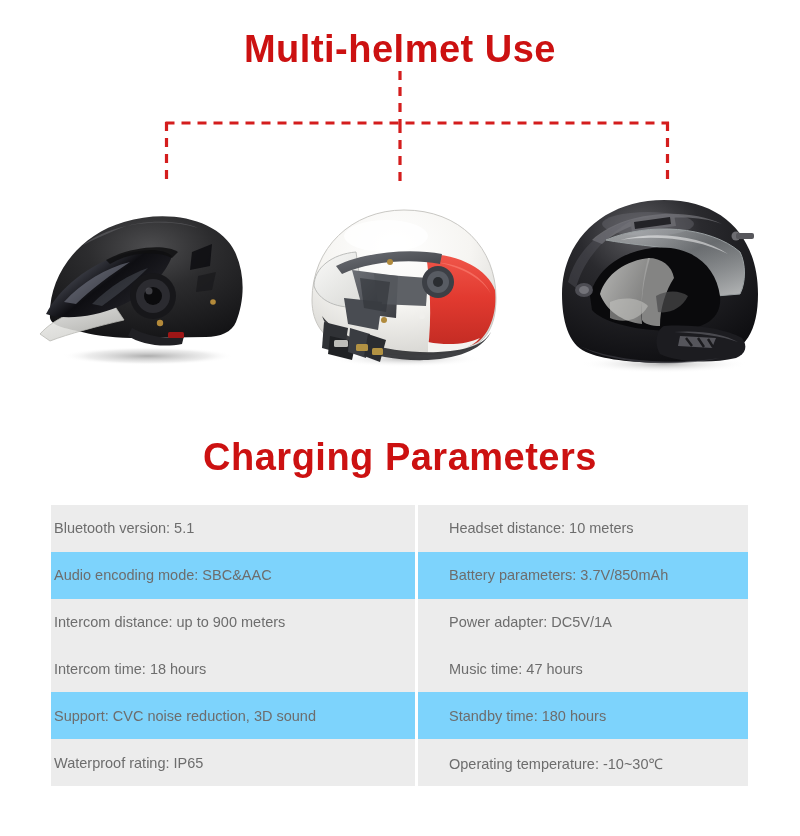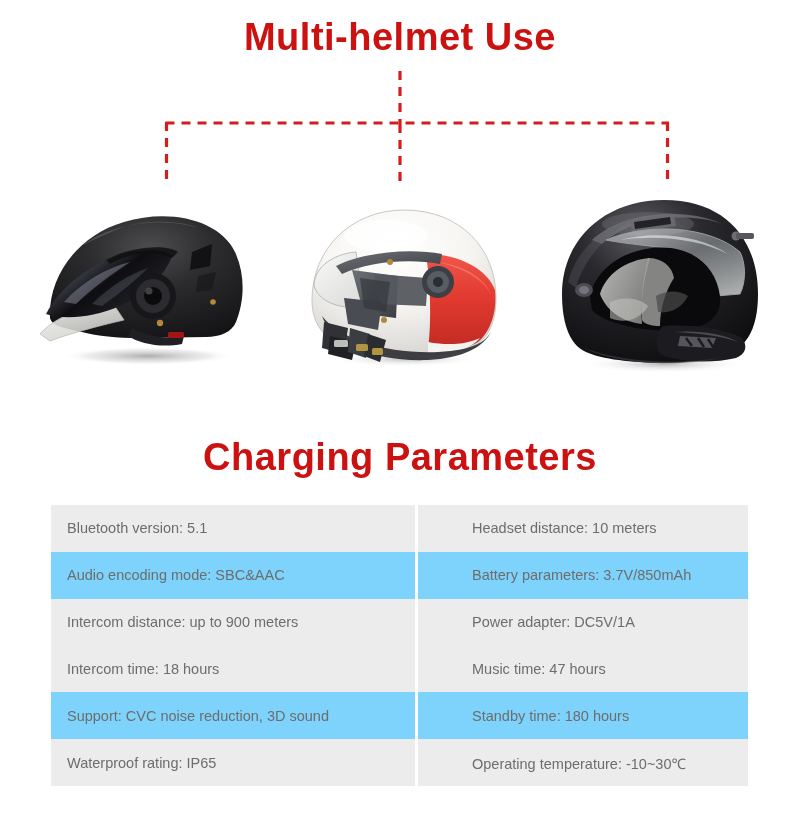--- a/index.html
+++ b/index.html
@@ -15,21 +15,21 @@
 
   
   .heading {
     text-align: center;
     font-weight: bold;
     color: #cc1111;
     letter-spacing: 0.5px;
   }
   #title-multi-helmet {
     position: absolute;
-    top: 14px;
+    top: 26px;
     left: 0;
     width: 800px;
     font-size: 38px;
     line-height: 46px;
   }
   #title-product-parameters {
     position: absolute;
     top: 434px;
     left: 0;
     width: 800px;
@@ -86,22 +86,22 @@
   .param-row.even { background: #7dd3fc; }
   .param-cell {
     font-size: 14.5px;
     color: #6d6d6d;
     white-space: nowrap;
     overflow: hidden;
     display: flex;
     align-items: center;
     height: 100%;
   }
-  .param-cell.left  { width: 364px; padding-left: 16px; }
-  .param-cell.right { flex: 1; padding-left: 25px; margin-left: 32px; }
+  .param-cell.left  { width: 364px; padding-left: 3px; }
+  .param-cell.right { flex: 1; padding-left: 34px; }
   .col-divider {
     position: absolute;
     left: 364px;
     top: 0;
     width: 3px;
     height: 100%;
     background: #ffffff;
   }
 </style>
 </head>

